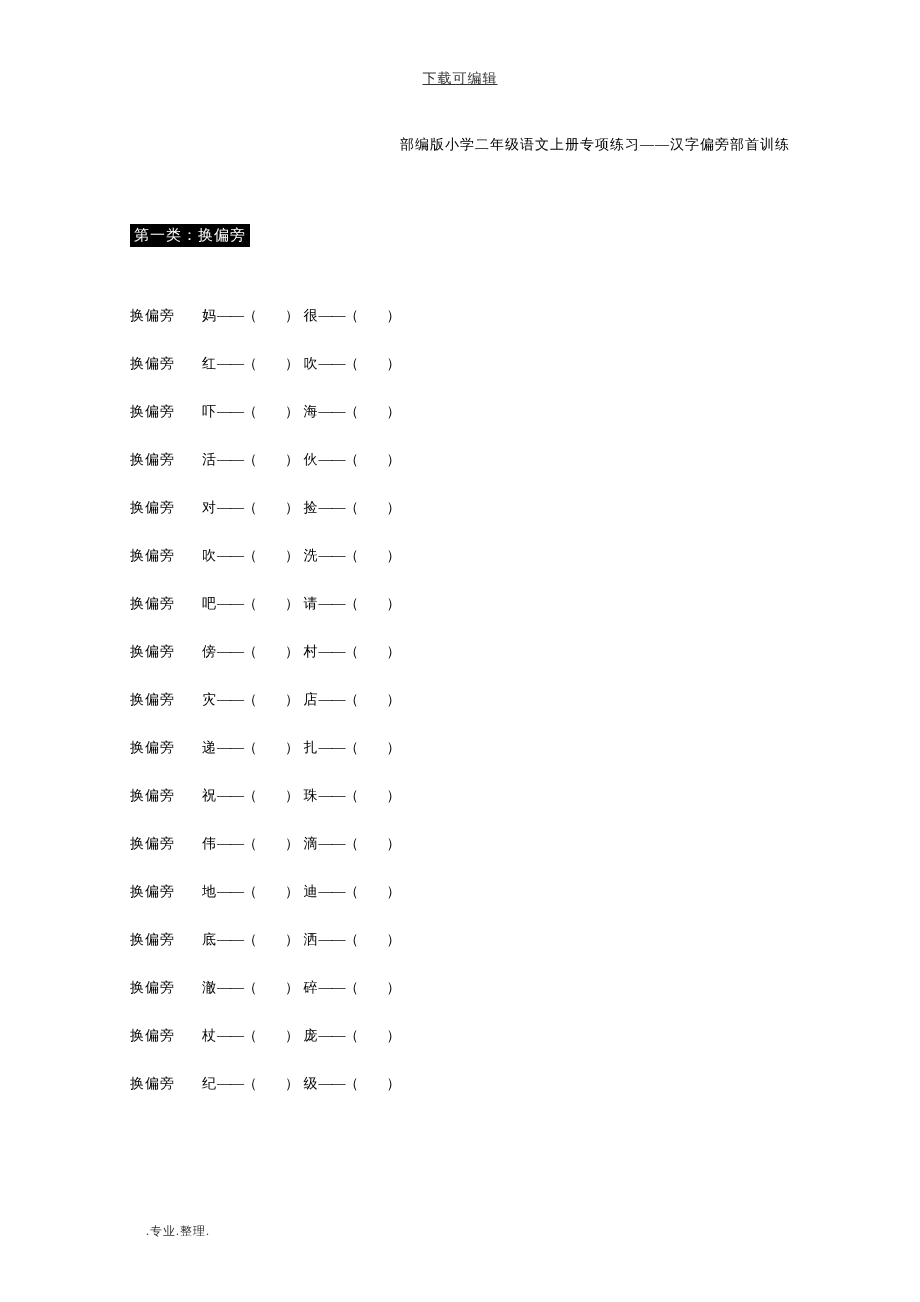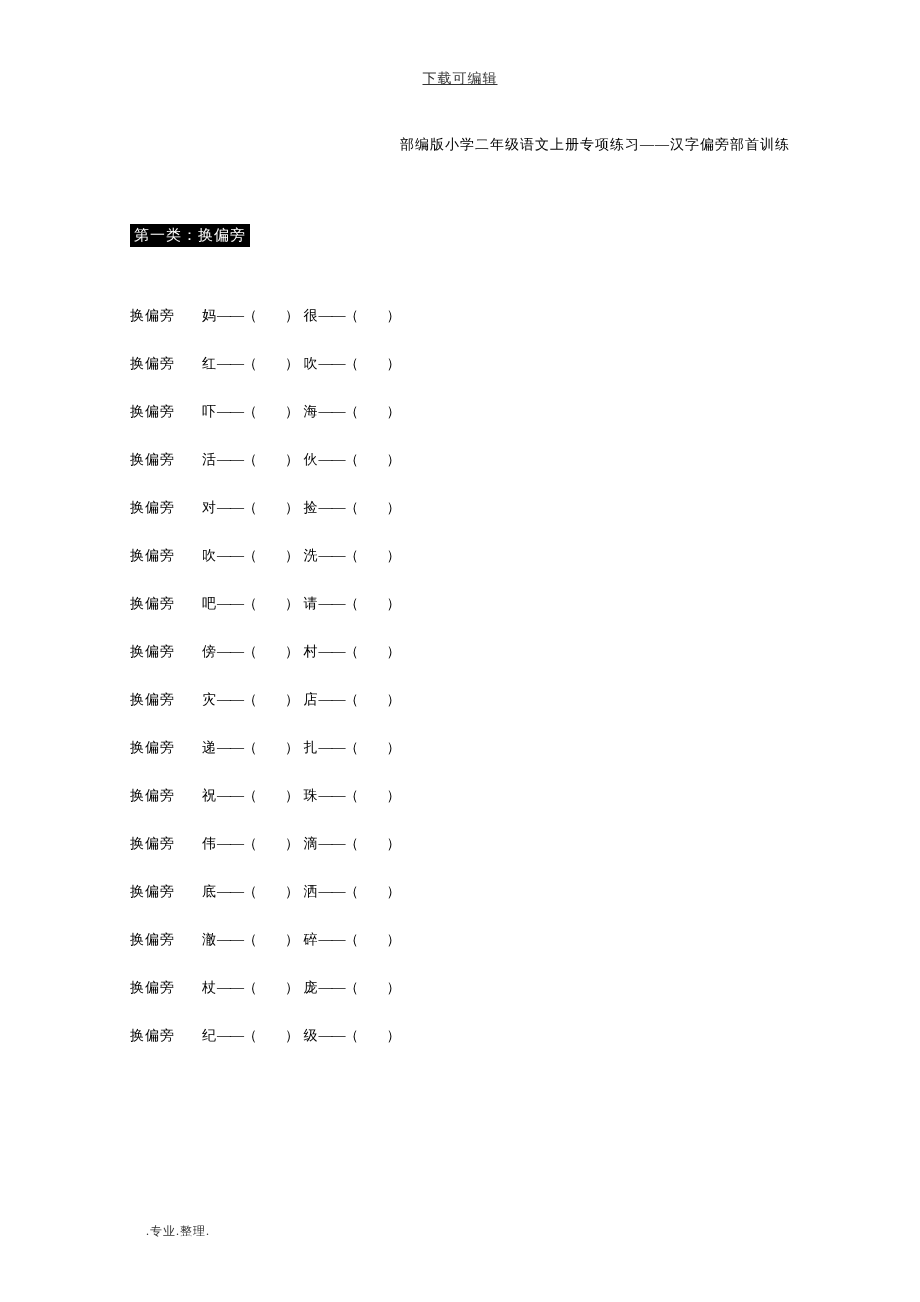--- a/index.html
+++ b/index.html
@@ -81,20 +81,21 @@
       <div class="exercise-row"><span class="row-label">换偏旁</span><span><span>吓</span><span class="dash">——</span><span class="blank">（　　）</span><span> </span><span>海</span><span class="dash">——</span><span class="blank">（　　）</span></span></div>
       <div class="exercise-row"><span class="row-label">换偏旁</span><span><span>活</span><span class="dash">——</span><span class="blank">（　　）</span><span> </span><span>伙</span><span class="dash">——</span><span class="blank">（　　）</span></span></div>
       <div class="exercise-row"><span class="row-label">换偏旁</span><span><span>对</span><span class="dash">——</span><span class="blank">（　　）</span><span> </span><span>捡</span><span class="dash">——</span><span class="blank">（　　）</span></span></div>
       <div class="exercise-row"><span class="row-label">换偏旁</span><span><span>吹</span><span class="dash">——</span><span class="blank">（　　）</span><span> </span><span>洗</span><span class="dash">——</span><span class="blank">（　　）</span></span></div>
       <div class="exercise-row"><span class="row-label">换偏旁</span><span><span>吧</span><span class="dash">——</span><span class="blank">（　　）</span><span> </span><span>请</span><span class="dash">——</span><span class="blank">（　　）</span></span></div>
       <div class="exercise-row"><span class="row-label">换偏旁</span><span><span>傍</span><span class="dash">——</span><span class="blank">（　　）</span><span> </span><span>村</span><span class="dash">——</span><span class="blank">（　　）</span></span></div>
       <div class="exercise-row"><span class="row-label">换偏旁</span><span><span>灾</span><span class="dash">——</span><span class="blank">（　　）</span><span> </span><span>店</span><span class="dash">——</span><span class="blank">（　　）</span></span></div>
       <div class="exercise-row"><span class="row-label">换偏旁</span><span><span>递</span><span class="dash">——</span><span class="blank">（　　）</span><span> </span><span>扎</span><span class="dash">——</span><span class="blank">（　　）</span></span></div>
       <div class="exercise-row"><span class="row-label">换偏旁</span><span><span>祝</span><span class="dash">——</span><span class="blank">（　　）</span><span> </span><span>珠</span><span class="dash">——</span><span class="blank">（　　）</span></span></div>
       <div class="exercise-row"><span class="row-label">换偏旁</span><span><span>伟</span><span class="dash">——</span><span class="blank">（　　）</span><span> </span><span>滴</span><span class="dash">——</span><span class="blank">（　　）</span></span></div>
+      <div class="exercise-row"><span class="row-label">换偏旁</span><span><span>地</span><span class="dash">——</span><span class="blank">（　　）</span><span> </span><span>迪</span><span class="dash">——</span><span class="blank">（　　）</span></span></div>
       <div class="exercise-row"><span class="row-label">换偏旁</span><span><span>底</span><span class="dash">——</span><span class="blank">（　　）</span><span> </span><span>洒</span><span class="dash">——</span><span class="blank">（　　）</span></span></div>
       <div class="exercise-row"><span class="row-label">换偏旁</span><span><span>澈</span><span class="dash">——</span><span class="blank">（　　）</span><span> </span><span>碎</span><span class="dash">——</span><span class="blank">（　　）</span></span></div>
       <div class="exercise-row"><span class="row-label">换偏旁</span><span><span>杖</span><span class="dash">——</span><span class="blank">（　　）</span><span> </span><span>庞</span><span class="dash">——</span><span class="blank">（　　）</span></span></div>
       <div class="exercise-row"><span class="row-label">换偏旁</span><span><span>纪</span><span class="dash">——</span><span class="blank">（　　）</span><span> </span><span>级</span><span class="dash">——</span><span class="blank">（　　）</span></span></div>
     </div>
 </div>
 
 <div class="footer">.专业.整理.</div>
 
 </body></html>

